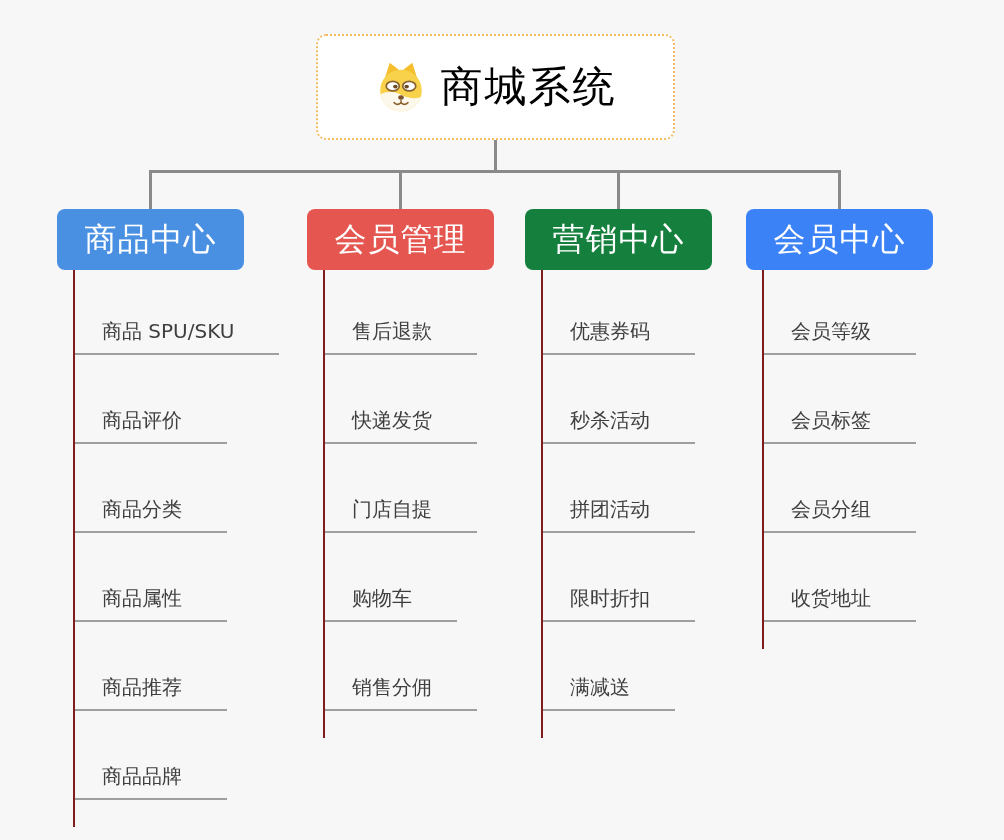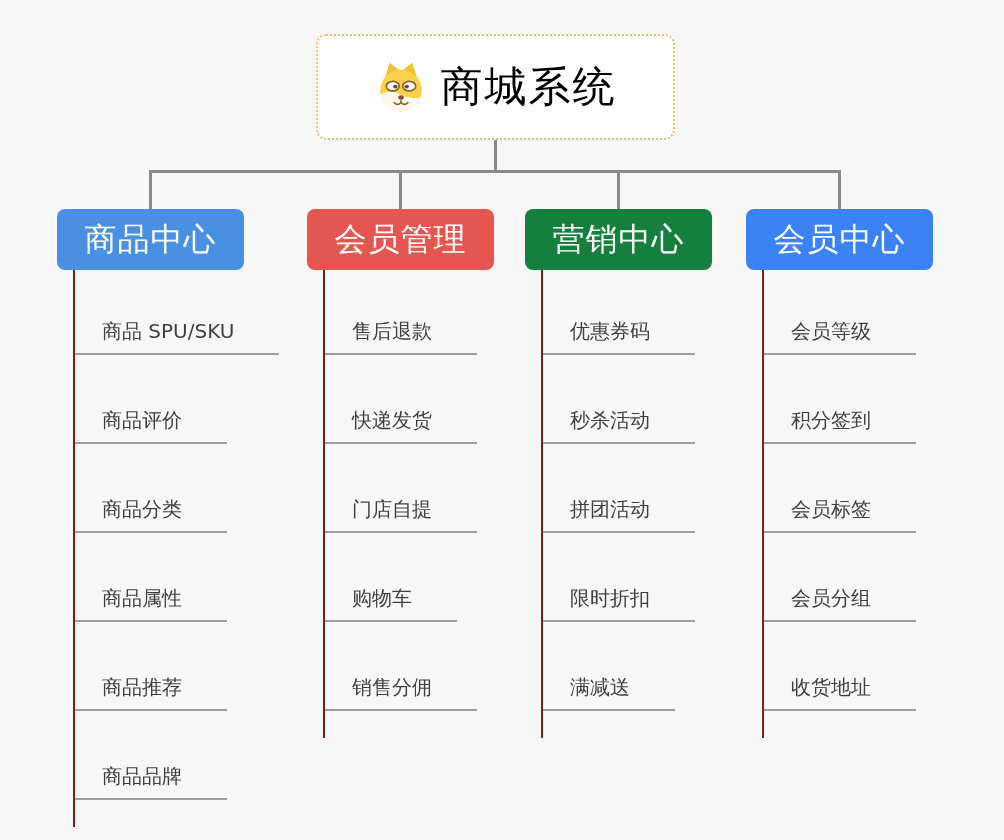--- a/index.html
+++ b/index.html
@@ -117,18 +117,17 @@
     <li class="item">满减送</li>
   </ul>
 </div>
 
 <div class="column col-3">
   <div class="branch-node" style="background: #3b82f6;">
     <span>会员中心</span>
   </div>
   <ul class="items">
     <li class="item">会员等级</li>
-    <li class="item">积分签到</li>
     <li class="item">会员标签</li>
     <li class="item">会员分组</li>
     <li class="item">收货地址</li>
   </ul>
 </div>
 
 </body></html>

